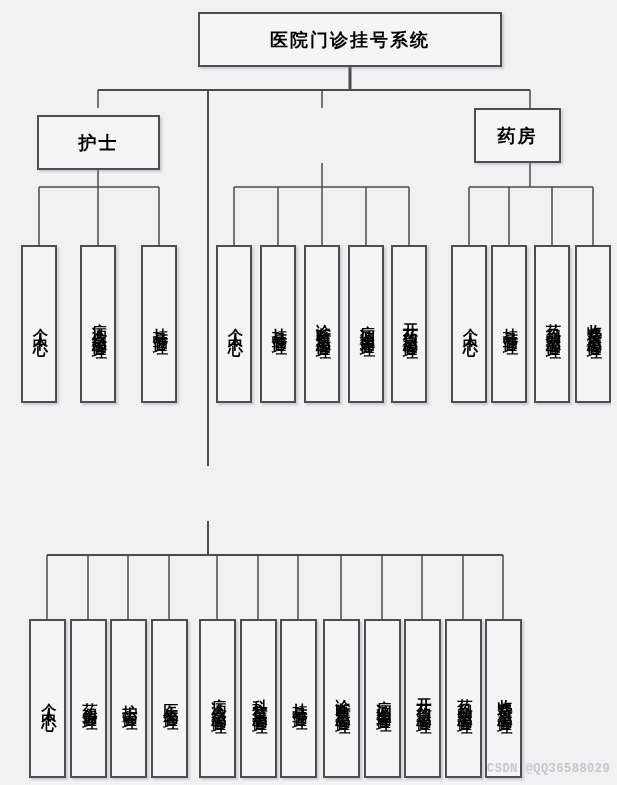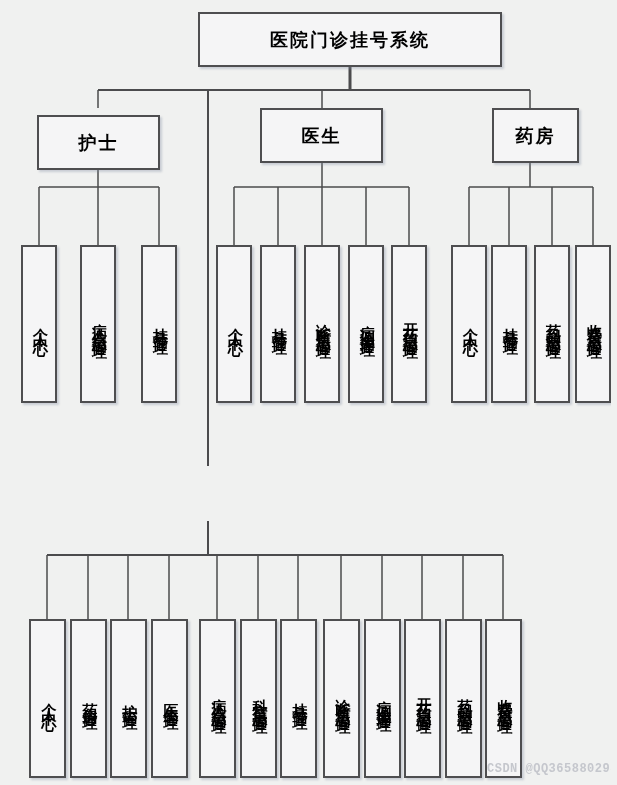--- a/index.html
+++ b/index.html
@@ -110,24 +110,21 @@
     </g>
   </svg>
 
   <div class="box" style="left:198px;top:12px;width:304px;height:55px">
     <span class="hlabel">医院门诊挂号系统</span>
   </div>
 
   <div class="box" style="left:37px;top:115px;width:123px;height:55px">
     <span class="hlabel">护士</span>
   </div>
-  <div class="box" style="left:260px;top:108px;width:123px;height:55px">
-    <span class="hlabel">医生</span>
-  </div>
-  <div class="box" style="left:492px;top:108px;width:87px;height:55px">
+  <div class="box" style="left:474px;top:108px;width:87px;height:55px">
     <span class="hlabel">药房</span>
   </div>
 
   <div class="box" style="left:21px;top:245px;width:36px;height:158px">
     <span class="vlabel">个人中心</span>
   </div>
   <div class="box" style="left:80px;top:245px;width:36px;height:158px">
     <span class="vlabel">病人信息管理</span>
   </div>
   <div class="box" style="left:141px;top:245px;width:36px;height:158px">

